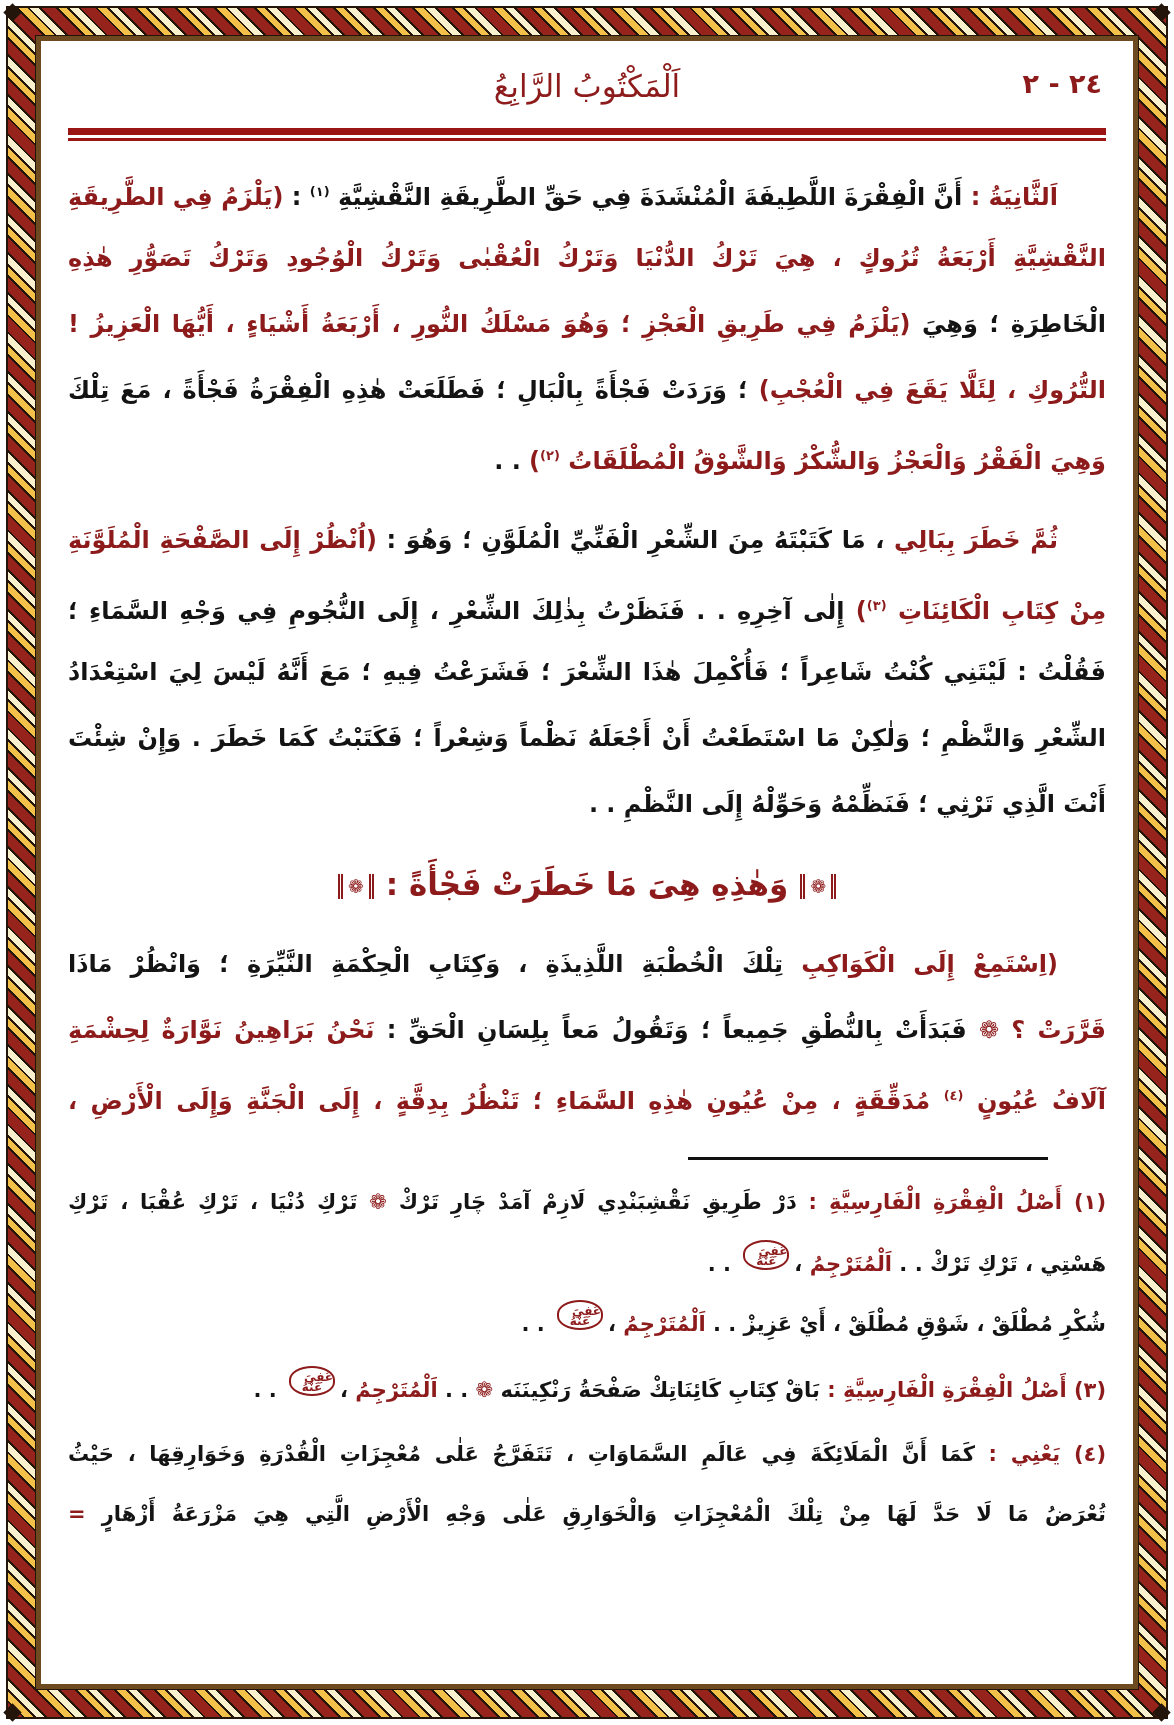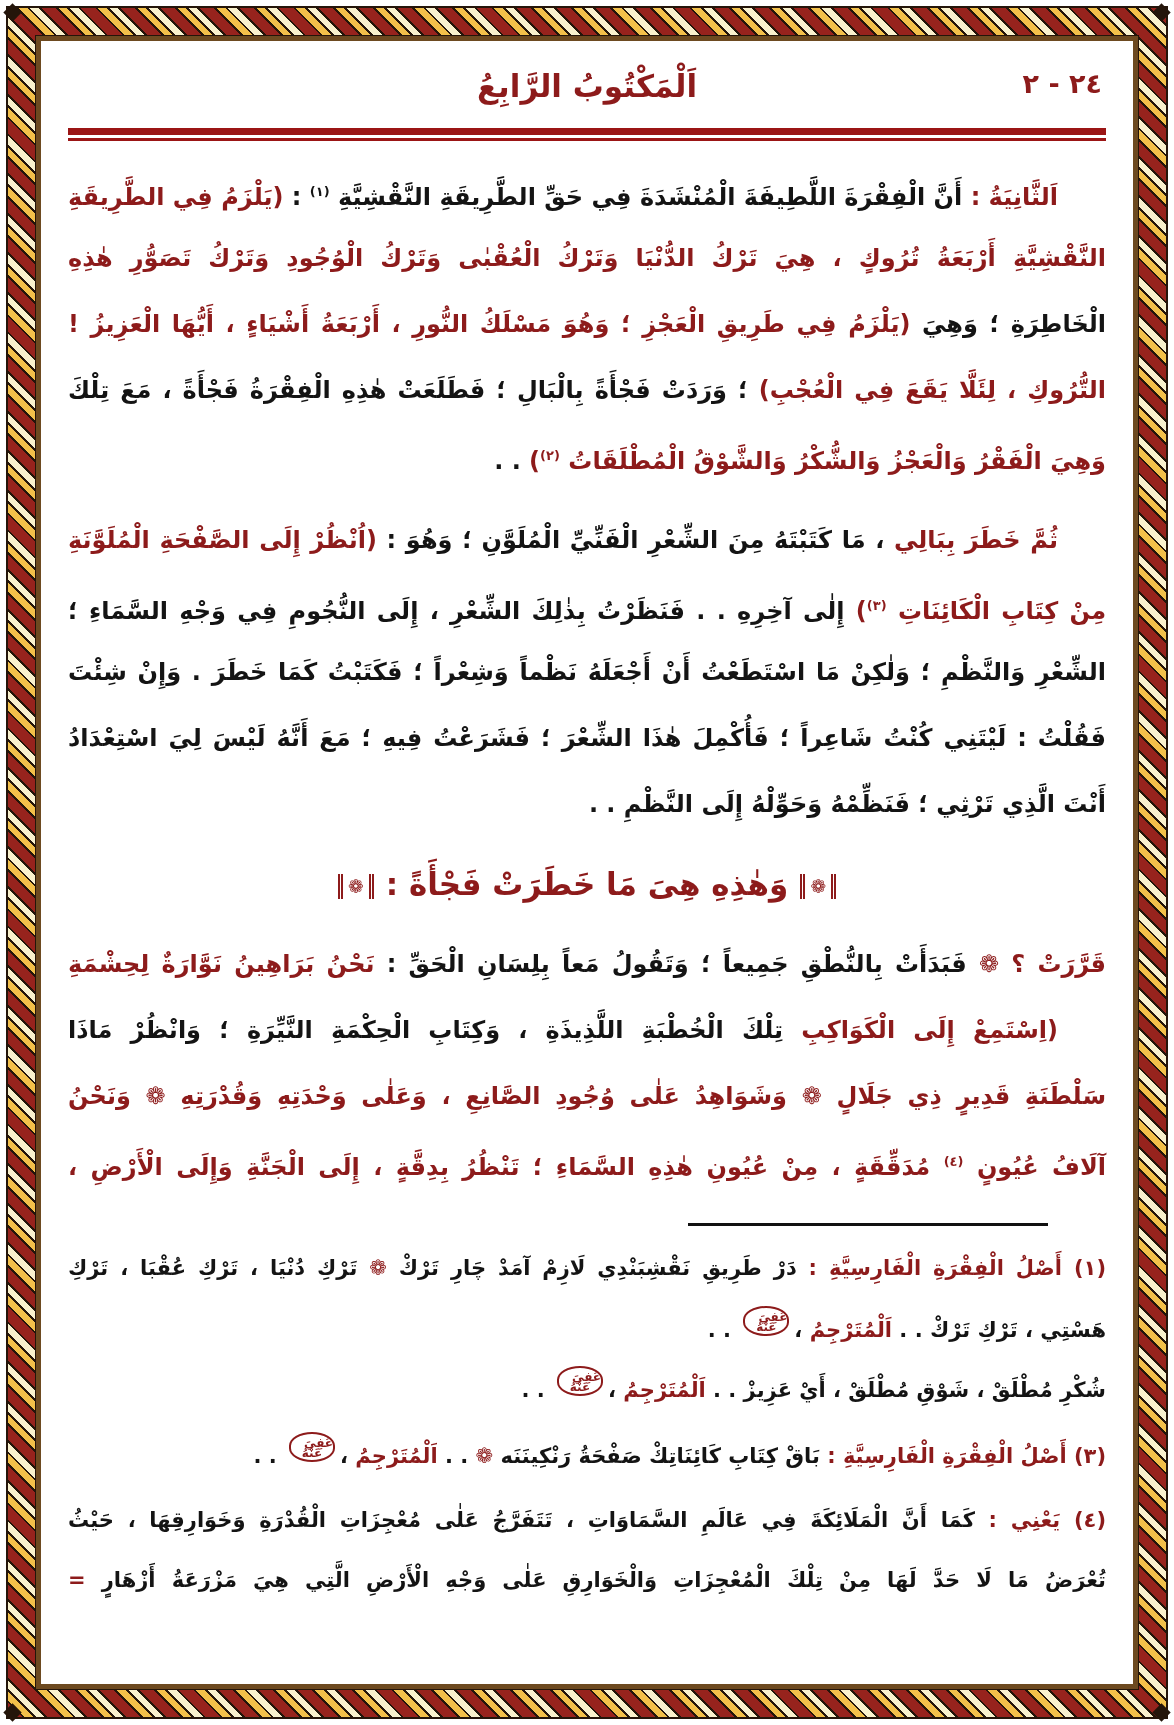--- a/index.html
+++ b/index.html
@@ -34,21 +34,21 @@
   .knot.tl{top:-2px;left:-2px}.knot.tr{top:-2px;right:-2px}
   .knot.bl{bottom:-2px;left:-2px}.knot.br{bottom:-2px;right:-2px}
 
   .content{
     position:absolute;left:68px;right:68px;top:56px;bottom:44px;
     direction:rtl;
   }
   .header{position:relative;height:72px;}
   .title{
     position:absolute;left:0;right:0;top:12px;text-align:center;
-    font-size:31px;font-weight:bold;color:var(--red);
+    font-size:31px;font-weight:normal;color:var(--red);
   }
   .pagenum{
     position:absolute;right:4px;top:12px;
     font-size:27px;font-weight:bold;color:var(--red);
   }
   .hrule{height:3px;border-top:7px solid var(--rule-red);border-bottom:3px solid var(--rule-red);}
 
   .body-text{margin-top:18px;}
   .tline{
     font-size:24px;font-weight:bold;color:var(--ink);
@@ -105,27 +105,26 @@
     <div class="hrule"></div>
 
     <div class="body-text">
         <div class="tline indent"><span class="c-red">اَلثَّانِيَةُ : </span><span class="c-k">أَنَّ الْفِقْرَةَ اللَّطِيفَةَ الْمُنْشَدَةَ فِي حَقِّ الطَّرِيقَةِ النَّقْشِيَّةِ </span><span class="c-k sup">(١)</span><span class="c-k"> : </span><span class="c-red">(يَلْزَمُ فِي الطَّرِيقَةِ</span></div>
         <div class="tline"><span class="c-red">النَّقْشِيَّةِ أَرْبَعَةُ تُرُوكٍ ، هِيَ تَرْكُ الدُّنْيَا وَتَرْكُ الْعُقْبٰى وَتَرْكُ الْوُجُودِ وَتَرْكُ تَصَوُّرِ هٰذِهِ</span></div>
         <div class="tline"><span class="c-k">الْخَاطِرَةِ ؛ وَهِيَ </span><span class="c-red">(يَلْزَمُ فِي طَرِيقِ الْعَجْزِ ؛ وَهُوَ مَسْلَكُ النُّورِ ، أَرْبَعَةُ أَشْيَاءٍ ، أَيُّهَا الْعَزِيزُ !</span></div>
         <div class="tline"><span class="c-red">التُّرُوكِ ، لِئَلَّا يَقَعَ فِي الْعُجْبِ)</span><span class="c-k"> ؛ وَرَدَتْ فَجْأَةً بِالْبَالِ ؛ فَطَلَعَتْ هٰذِهِ الْفِقْرَةُ فَجْأَةً ، مَعَ تِلْكَ</span></div>
         <div class="tline last"><span class="c-red">وَهِيَ الْفَقْرُ وَالْعَجْزُ وَالشُّكْرُ وَالشَّوْقُ الْمُطْلَقَاتُ </span><span class="c-red sup">(٢)</span><span class="c-red">)</span><span class="c-k"> . .</span></div>
         <div class="tline indent gap18"><span class="c-red">ثُمَّ خَطَرَ بِبَالِي </span><span class="c-k">، مَا كَتَبْتَهُ مِنَ الشِّعْرِ الْفَنِّيِّ الْمُلَوَّنِ ؛ وَهُوَ : </span><span class="c-red">(اُنْظُرْ إِلَى الصَّفْحَةِ الْمُلَوَّنَةِ</span></div>
         <div class="tline"><span class="c-red">مِنْ كِتَابِ الْكَائِنَاتِ </span><span class="c-red sup">(٣)</span><span class="c-red">)</span><span class="c-k"> إِلٰى آخِرِهِ . . فَنَظَرْتُ بِذٰلِكَ الشِّعْرِ ، إِلَى النُّجُومِ فِي وَجْهِ السَّمَاءِ ؛</span></div>
+        <div class="tline"><span class="c-k">فَقُلْتُ : لَيْتَنِي كُنْتُ شَاعِراً ؛ فَأُكْمِلَ هٰذَا الشِّعْرَ ؛ فَشَرَعْتُ فِيهِ ؛ مَعَ أَنَّهُ لَيْسَ لِيَ اسْتِعْدَادُ</span></div>
         <div class="tline"><span class="c-k">الشِّعْرِ وَالنَّظْمِ ؛ وَلٰكِنْ مَا اسْتَطَعْتُ أَنْ أَجْعَلَهُ نَظْماً وَشِعْراً ؛ فَكَتَبْتُ كَمَا خَطَرَ . وَإِنْ شِئْتَ</span></div>
-        <div class="tline"><span class="c-k">فَقُلْتُ : لَيْتَنِي كُنْتُ شَاعِراً ؛ فَأُكْمِلَ هٰذَا الشِّعْرَ ؛ فَشَرَعْتُ فِيهِ ؛ مَعَ أَنَّهُ لَيْسَ لِيَ اسْتِعْدَادُ</span></div>
         <div class="tline last"><span class="c-k">أَنْتَ الَّذِي تَرْثِي ؛ فَنَظِّمْهُ وَحَوِّلْهُ إِلَى النَّظْمِ . .</span></div>
         <div class="tline ornline"><span class="c-red orn-b">❁</span><span class="c-red">وَهٰذِهِ هِىَ مَا خَطَرَتْ فَجْأَةً :</span><span class="c-red orn-b">❁</span></div>
+        <div class="tline indent"><span class="c-red">(اِسْتَمِعْ إِلَى الْكَوَاكِبِ </span><span class="c-k">تِلْكَ الْخُطْبَةِ اللَّذِيذَةِ ، وَكِتَابِ الْحِكْمَةِ النَّيِّرَةِ ؛ وَانْظُرْ مَاذَا</span></div>
         <div class="tline"><span class="c-red">قَرَّرَتْ ؟ </span><span class="c-red">❁</span><span class="c-k"> فَبَدَأَتْ بِالنُّطْقِ جَمِيعاً ؛ وَتَقُولُ مَعاً بِلِسَانِ الْحَقِّ : </span><span class="c-red">نَحْنُ بَرَاهِينُ نَوَّارَةٌ لِحِشْمَةِ</span></div>
-        <div class="tline indent"><span class="c-red">(اِسْتَمِعْ إِلَى الْكَوَاكِبِ </span><span class="c-k">تِلْكَ الْخُطْبَةِ اللَّذِيذَةِ ، وَكِتَابِ الْحِكْمَةِ النَّيِّرَةِ ؛ وَانْظُرْ مَاذَا</span></div>
-        <div class="tline"><span class="c-red">سَلْطَنَةِ قَدِيرٍ ذِي جَلَالٍ ❁ وَشَوَاهِدُ عَلٰى وُجُودِ الصَّانِعِ ، وَعَلٰى وَحْدَتِهِ وَقُدْرَتِهِ ❁ وَنَحْنُ</span></div>
         <div class="tline"><span class="c-red">آلَافُ عُيُونٍ </span><span class="c-red sup">(٤)</span><span class="c-red"> مُدَقِّقَةٍ ، مِنْ عُيُونِ هٰذِهِ السَّمَاءِ ؛ تَنْظُرُ بِدِقَّةٍ ، إِلَى الْجَنَّةِ وَإِلَى الْأَرْضِ ،</span></div>
       </div>
 
     <div class="fn-sep"></div>
     <div class="footnotes">
         <div class="tline fline"><span class="c-red">(١) أَصْلُ الْفِقْرَةِ الْفَارِسِيَّةِ : </span><span class="c-k">دَرْ طَرِيقِ نَقْشِبَنْدِي لَازِمْ آمَدْ چَارِ تَرْكْ </span><span class="c-red">❁</span><span class="c-k"> تَرْكِ دُنْيَا ، تَرْكِ عُقْبَا ، تَرْكِ</span></div>
         <div class="tline fline last"><span class="c-k">هَسْتِي ، تَرْكِ تَرْكْ . . </span><span class="c-red">اَلْمُتَرْجِمُ </span><span class="c-k">،</span><span class="seal">عُفِيَ عَنْهُ</span><span class="c-k"> . .</span></div>
         <div class="tline fline last"><span class="c-k">شُكْرِ مُطْلَقْ ، شَوْقِ مُطْلَقْ ، أَيْ عَزِيزْ . . </span><span class="c-red">اَلْمُتَرْجِمُ </span><span class="c-k">،</span><span class="seal">عُفِيَ عَنْهُ</span><span class="c-k"> . .</span></div>
         <div class="tline fline last fgap"><span class="c-red">(٣) أَصْلُ الْفِقْرَةِ الْفَارِسِيَّةِ : </span><span class="c-k">بَاقْ كِتَابِ كَائِنَاتِكْ صَفْحَةُ رَنْكِينَنَه </span><span class="c-red">❁</span><span class="c-k"> . . </span><span class="c-red">اَلْمُتَرْجِمُ </span><span class="c-k">،</span><span class="seal">عُفِيَ عَنْهُ</span><span class="c-k"> . .</span></div>
         <div class="tline fline fgap"><span class="c-red">(٤) يَعْنِي : </span><span class="c-k">كَمَا أَنَّ الْمَلَائِكَةَ فِي عَالَمِ السَّمَاوَاتِ ، تَتَفَرَّجُ عَلٰى مُعْجِزَاتِ الْقُدْرَةِ وَخَوَارِقِهَا ، حَيْثُ</span></div>

